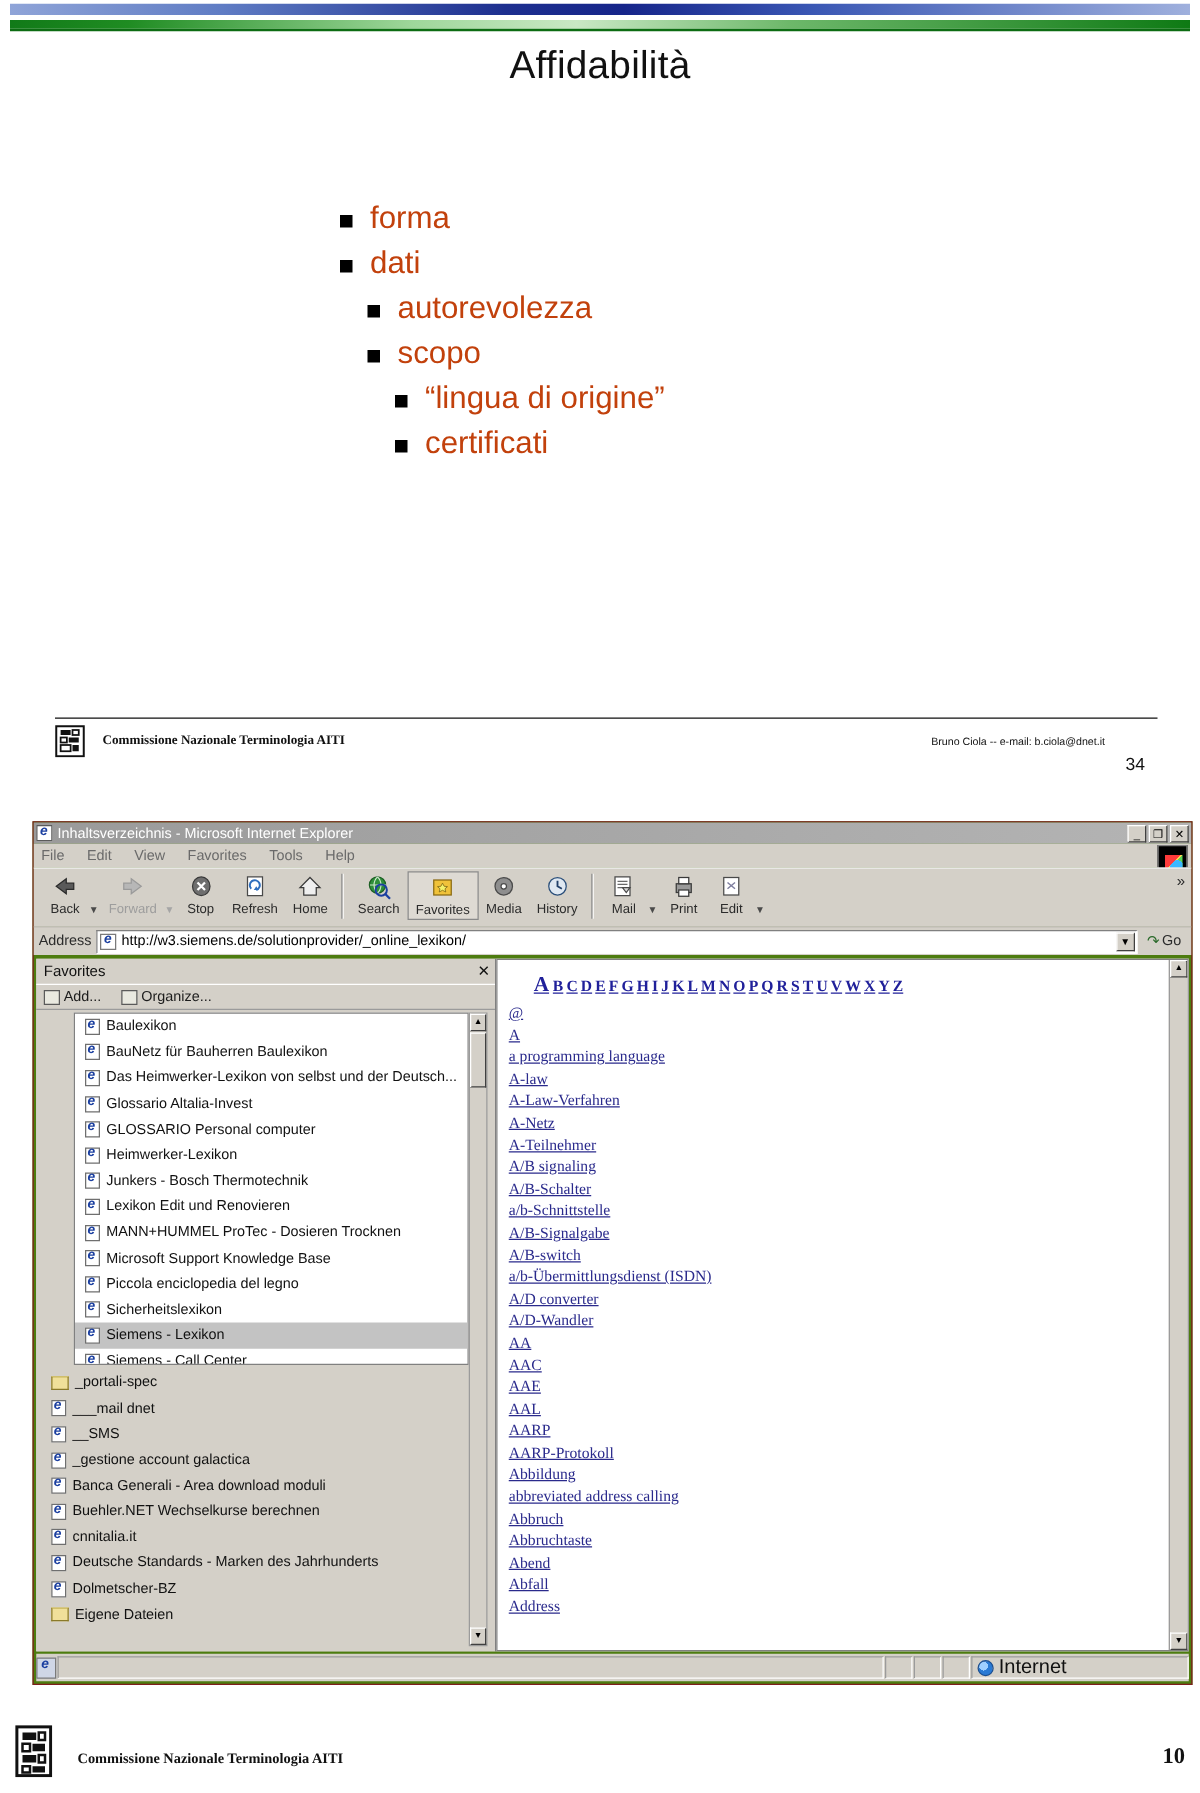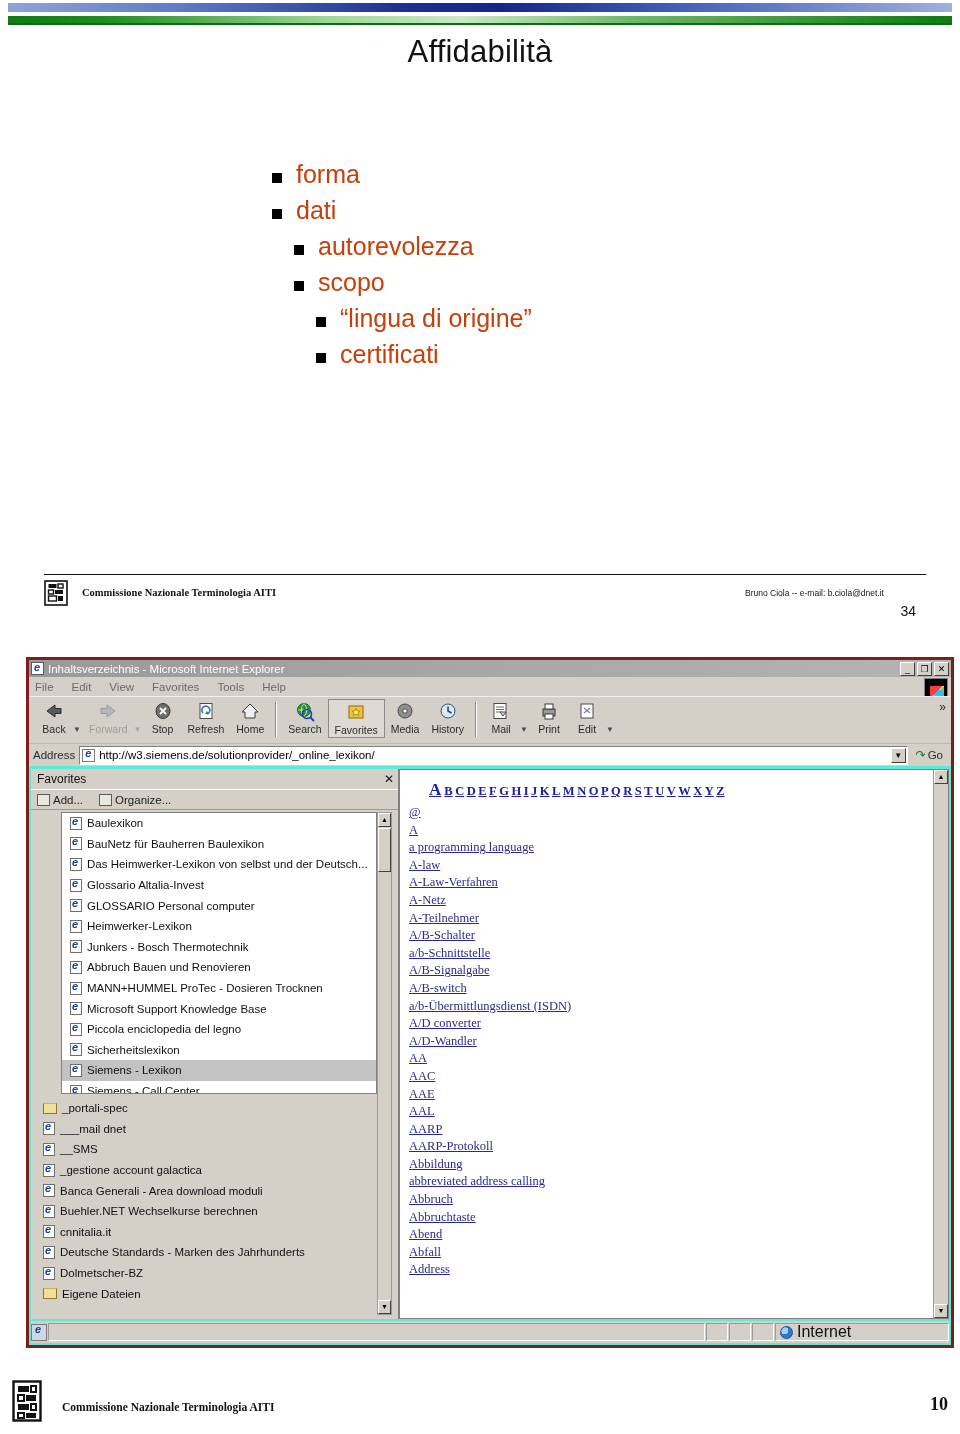--- a/index.html
+++ b/index.html
@@ -36,21 +36,21 @@
   .slide-footer{ position:absolute; left:44px; top:580px; width:882px; height:30px; }
   .sf-logo{ position:absolute; left:0; top:0; width:24px; height:26px; }
   .sf-left{ position:absolute; left:38px; top:7px; font-family:"Liberation Serif", serif;
     font-size:10.5px; font-weight:bold; color:#111; }
   .sf-right{ position:absolute; right:42px; top:8px; font-size:8.5px; color:#111; }
   .sf-num{ position:absolute; right:10px; top:4px; font-size:14px; color:#111;margin-top:19px; }
 
   
   .ie-window{
     position:absolute; left:26px; top:657px; width:928px; height:691px;
-    background:#5eead4; border:3px solid #7f1d1d;
+    background:#4d7c0f; border:1px solid #7f1d1d;
     font-family:"Liberation Sans", sans-serif;
   }
   .ie-titlebar{
     height:17px; background:linear-gradient(to right,#9a9a9a,#b4b4b4);
     display:flex; align-items:center; padding:0 2px; color:#fff;
   }
   .ie-ticon{ width:13px; height:13px; background:#fff; border:1px solid #5a5a5a;
     position:relative; margin-right:4px; flex:0 0 auto; }
   .ie-ticon:after{ content:"e"; position:absolute; left:2px; top:-2px; font-size:11px;
     font-style:italic; font-weight:bold; color:#1b3fa0; }
@@ -424,21 +424,21 @@
           <div class="fav-row">
               <span class="ie-mini"></span>
               <span>Heimwerker-Lexikon</span>
             </div>
           <div class="fav-row">
               <span class="ie-mini"></span>
               <span>Junkers - Bosch Thermotechnik</span>
             </div>
           <div class="fav-row">
               <span class="ie-mini"></span>
-              <span>Abbruch Bauen und Renovieren</span>
+              <span>Lexikon Edit und Renovieren</span>
             </div>
           <div class="fav-row">
               <span class="ie-mini"></span>
               <span>MANN+HUMMEL ProTec - Dosieren Trocknen</span>
             </div>
           <div class="fav-row">
               <span class="ie-mini"></span>
               <span>Microsoft Support Knowledge Base</span>
             </div>
           <div class="fav-row">
@@ -517,20 +517,21 @@
       </div>
 
       <div class="term-list">
         <span class="term">@</span>
         <span class="term">A</span>
         <span class="term">a programming language</span>
         <span class="term">A-law</span>
         <span class="term">A-Law-Verfahren</span>
         <span class="term">A-Netz</span>
         <span class="term">A-Teilnehmer</span>
+        <span class="term">A/B signaling</span>
         <span class="term">A/B-Schalter</span>
         <span class="term">a/b-Schnittstelle</span>
         <span class="term">A/B-Signalgabe</span>
         <span class="term">A/B-switch</span>
         <span class="term">a/b-Übermittlungsdienst (ISDN)</span>
         <span class="term">A/D converter</span>
         <span class="term">A/D-Wandler</span>
         <span class="term">AA</span>
         <span class="term">AAC</span>
         <span class="term">AAE</span>

